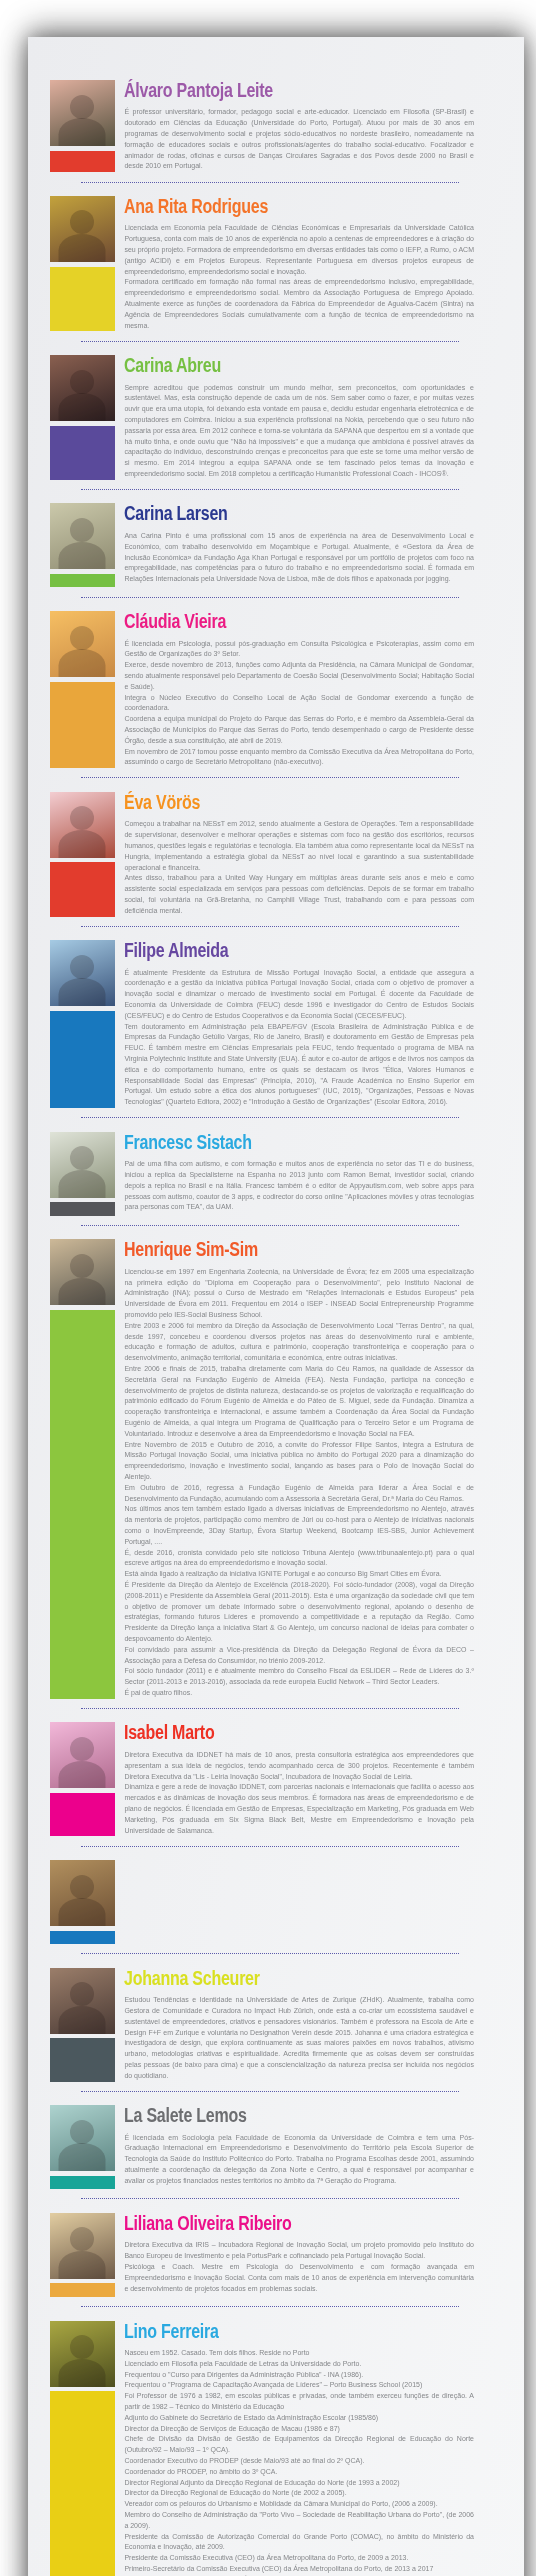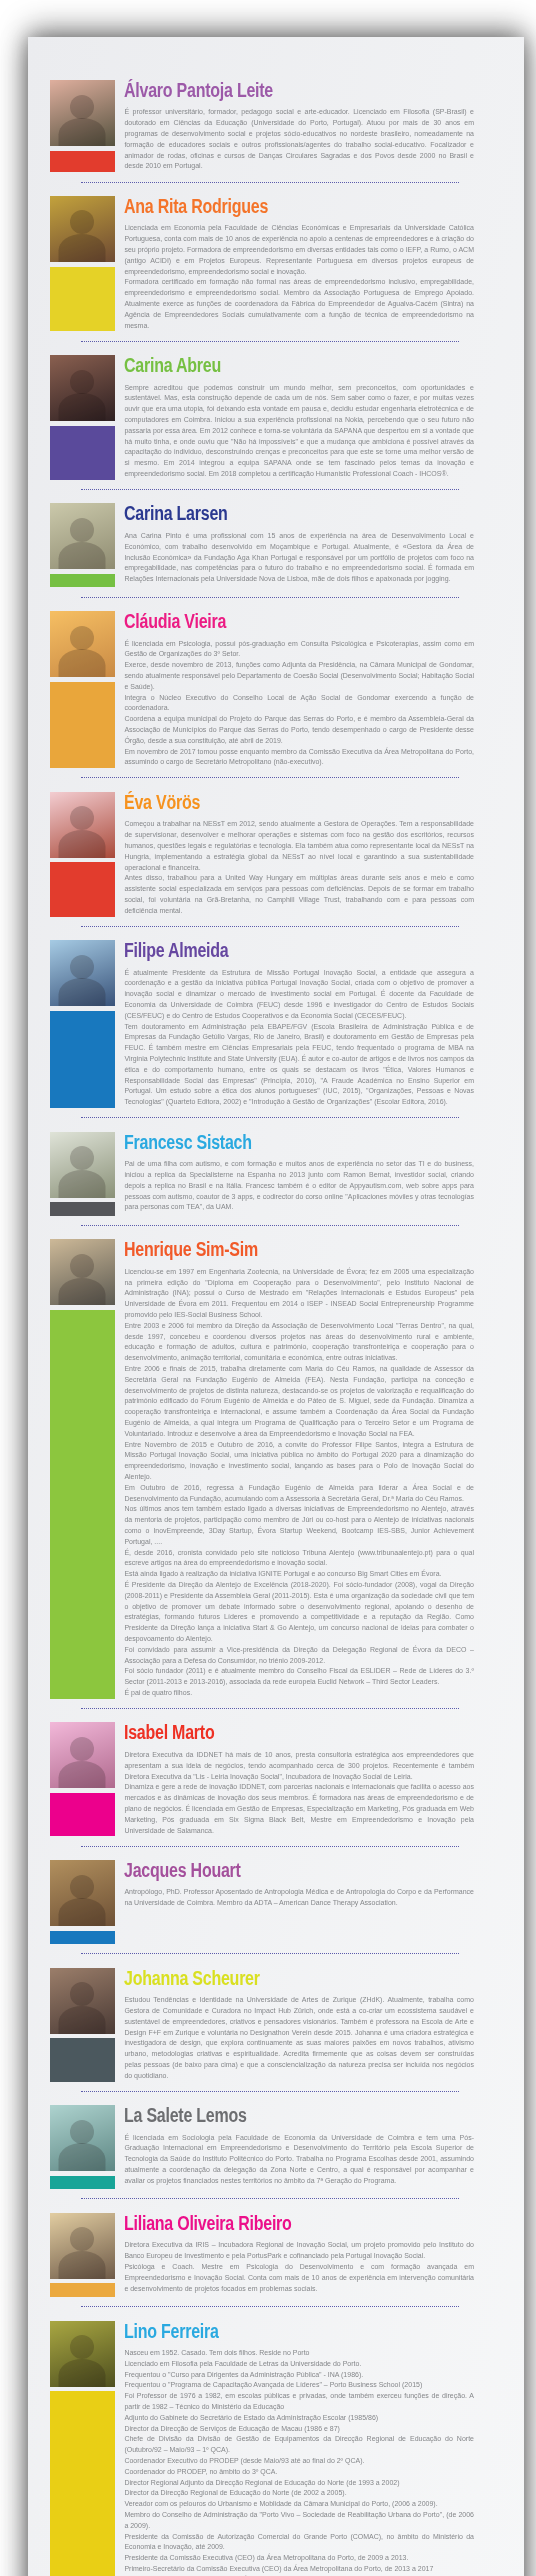--- a/index.html
+++ b/index.html
@@ -221,24 +221,20 @@
           </div>
         </div>
         <hr class="sep">
       </div>
 
       <div class="entry-block" style="--name-color: #a4509c; --bar-color: #1878be; --photo-c1: #b2905e; --photo-c2: #6e5136;">
         <div class="entry">
           <div class="photo-col">
             <div class="photo"></div>
             <div class="bar"></div>
-          </div>
-          <div class="text-col">
-            <h2 class="name">Jacques Houart</h2>
-            <p class="bio">Antropólogo, PhD. Professor Aposentado de Antropologia Médica e de Antropologia do Corpo e da Performance na Universidade de Coimbra. Membro da ADTA – American Dance Therapy Association.</p>
           </div>
         </div>
         <hr class="sep">
       </div>
 
       <div class="entry-block" style="--name-color: #d9e021; --bar-color: #4b585e; --photo-c1: #9b7e6a; --photo-c2: #4a3a35;">
         <div class="entry">
           <div class="photo-col">
             <div class="photo"></div>
             <div class="bar"></div>

